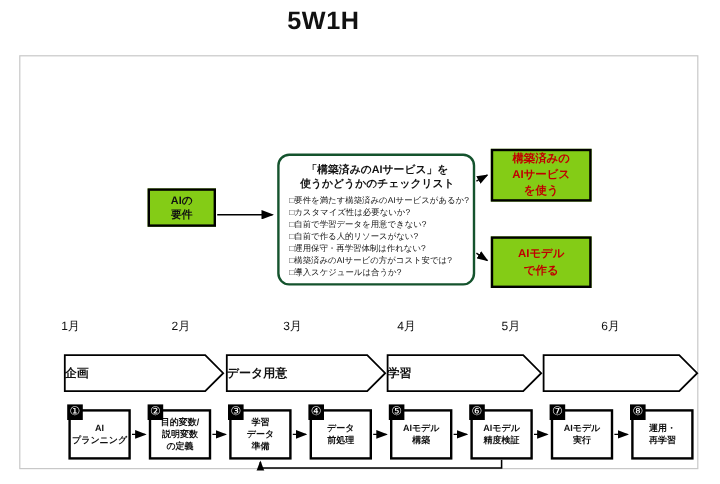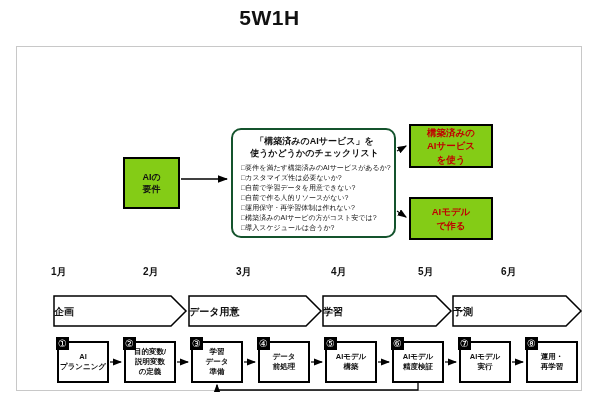--- a/index.html
+++ b/index.html
@@ -18,36 +18,36 @@
   }
   .panel-heading{
     position:absolute;top:22px;left:0;width:100%;text-align:center;
     font-size:22px;font-weight:bold;white-space:nowrap;
   }
   .node{
     position:absolute;border:2px solid #000;box-sizing:border-box;background:#84cc16;
     display:flex;align-items:center;justify-content:center;text-align:center;
     white-space:pre-line;
   }
-  .ai-req{left:106px;top:110px;width:57px;height:52px;font-size:9px;font-weight:bold;line-height:1.35;}
+  .ai-req{left:106px;top:110px;width:57px;height:32px;font-size:9px;font-weight:bold;line-height:1.35;}
   .checklist{
     position:absolute;left:214px;top:81px;width:165px;height:110px;
     border:2px solid #14532d;border-radius:10px;box-sizing:border-box;background:#fff;
     padding:6px 6px 4px 8px;
   }
   .checklist-title{
     font-size:9px;font-weight:bold;text-align:center;line-height:1.3;white-space:pre-line;
   }
   .checklist-items{margin-top:4px;}
   .checklist-item{font-size:7px;line-height:1.42;white-space:nowrap;}
   .outcome{font-size:9.5px;font-weight:bold;line-height:1.4;color:#c00000;}
   .outcome-1{left:392px;top:77px;width:84px;height:44px;}
   .outcome-2{left:392px;top:150px;width:84px;height:43px;}
   .month{
-    position:absolute;top:218px;font-size:10px;font-weight:bold;
+    position:absolute;top:218px;font-size:10px;font-weight:normal;
   }
   .chevrons{position:absolute;left:0;top:247px;width:566px;height:36px;}
   .phase-label{
     position:absolute;top:247px;height:36px;line-height:36px;text-align:left;
     font-size:10px;font-weight:bold;
   }
   .step{
     position:absolute;top:294px;width:52px;height:42px;border:2px solid #000;
     box-sizing:border-box;background:#fff;
   }
@@ -120,21 +120,20 @@
 
   <svg class="chevrons" viewBox="0 0 566 36">
     <polygon points="37,2 154,2 169,17 154,32 37,32" fill="#fff" stroke="#000" stroke-width="1.5"></polygon>
     <polygon points="172,2 289,2 304,17 289,32 172,32" fill="#fff" stroke="#000" stroke-width="1.5"></polygon>
     <polygon points="306,2 419,2 434,17 419,32 306,32" fill="#fff" stroke="#000" stroke-width="1.5"></polygon>
     <polygon points="436,2 549,2 564,17 549,32 436,32" fill="#fff" stroke="#000" stroke-width="1.5"></polygon>
   </svg>
   <div class="phase-label" style="left:37px;width:117px">企画</div>
   <div class="phase-label" style="left:172px;width:117px">データ用意</div>
   <div class="phase-label" style="left:306px;width:113px">学習</div>
-  <div class="phase-label" style="left:436px;width:113px">予測</div>
 
   <div class="step" style="left:40px">
     <span class="step-badge">①</span>
     <div class="step-label">AI
 プランニング</div>
   </div>
   <div class="step" style="left:107px">
     <span class="step-badge">②</span>
     <div class="step-label">目的変数/
 説明変数

